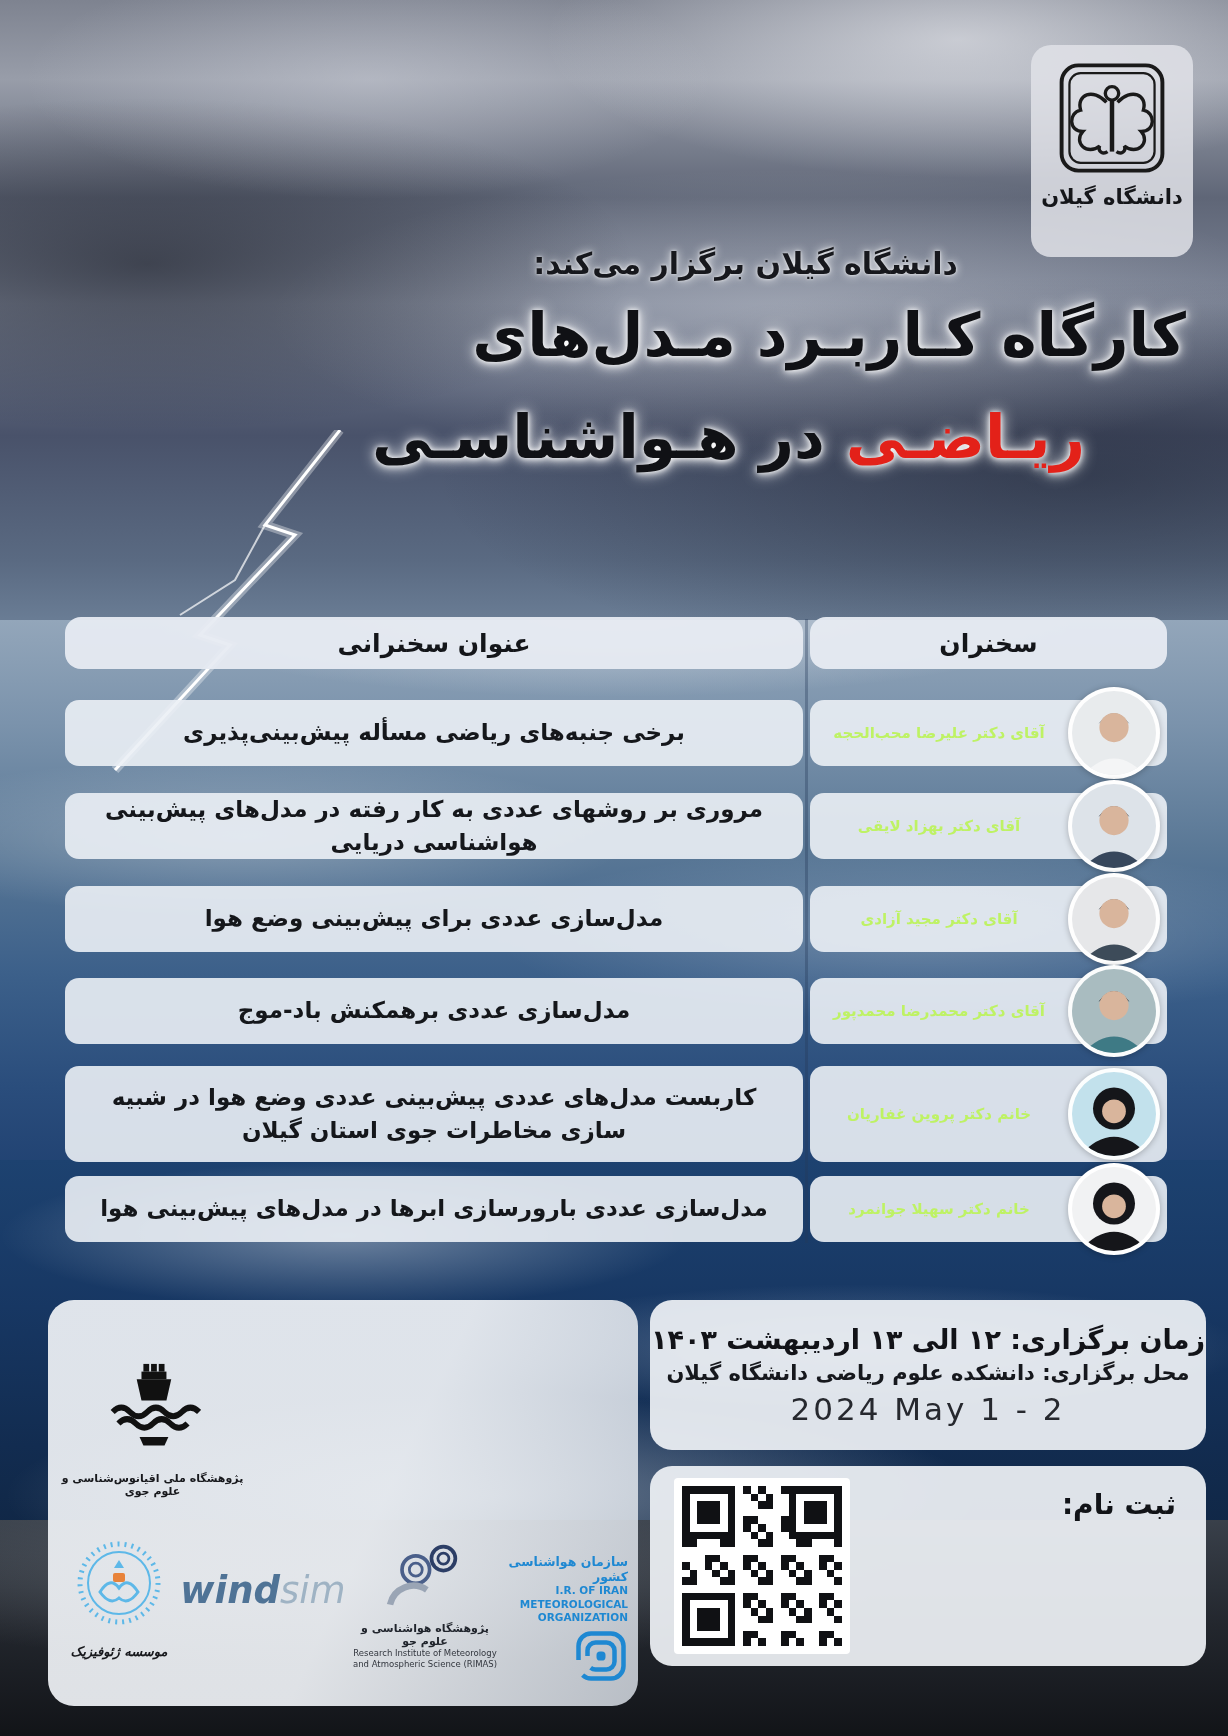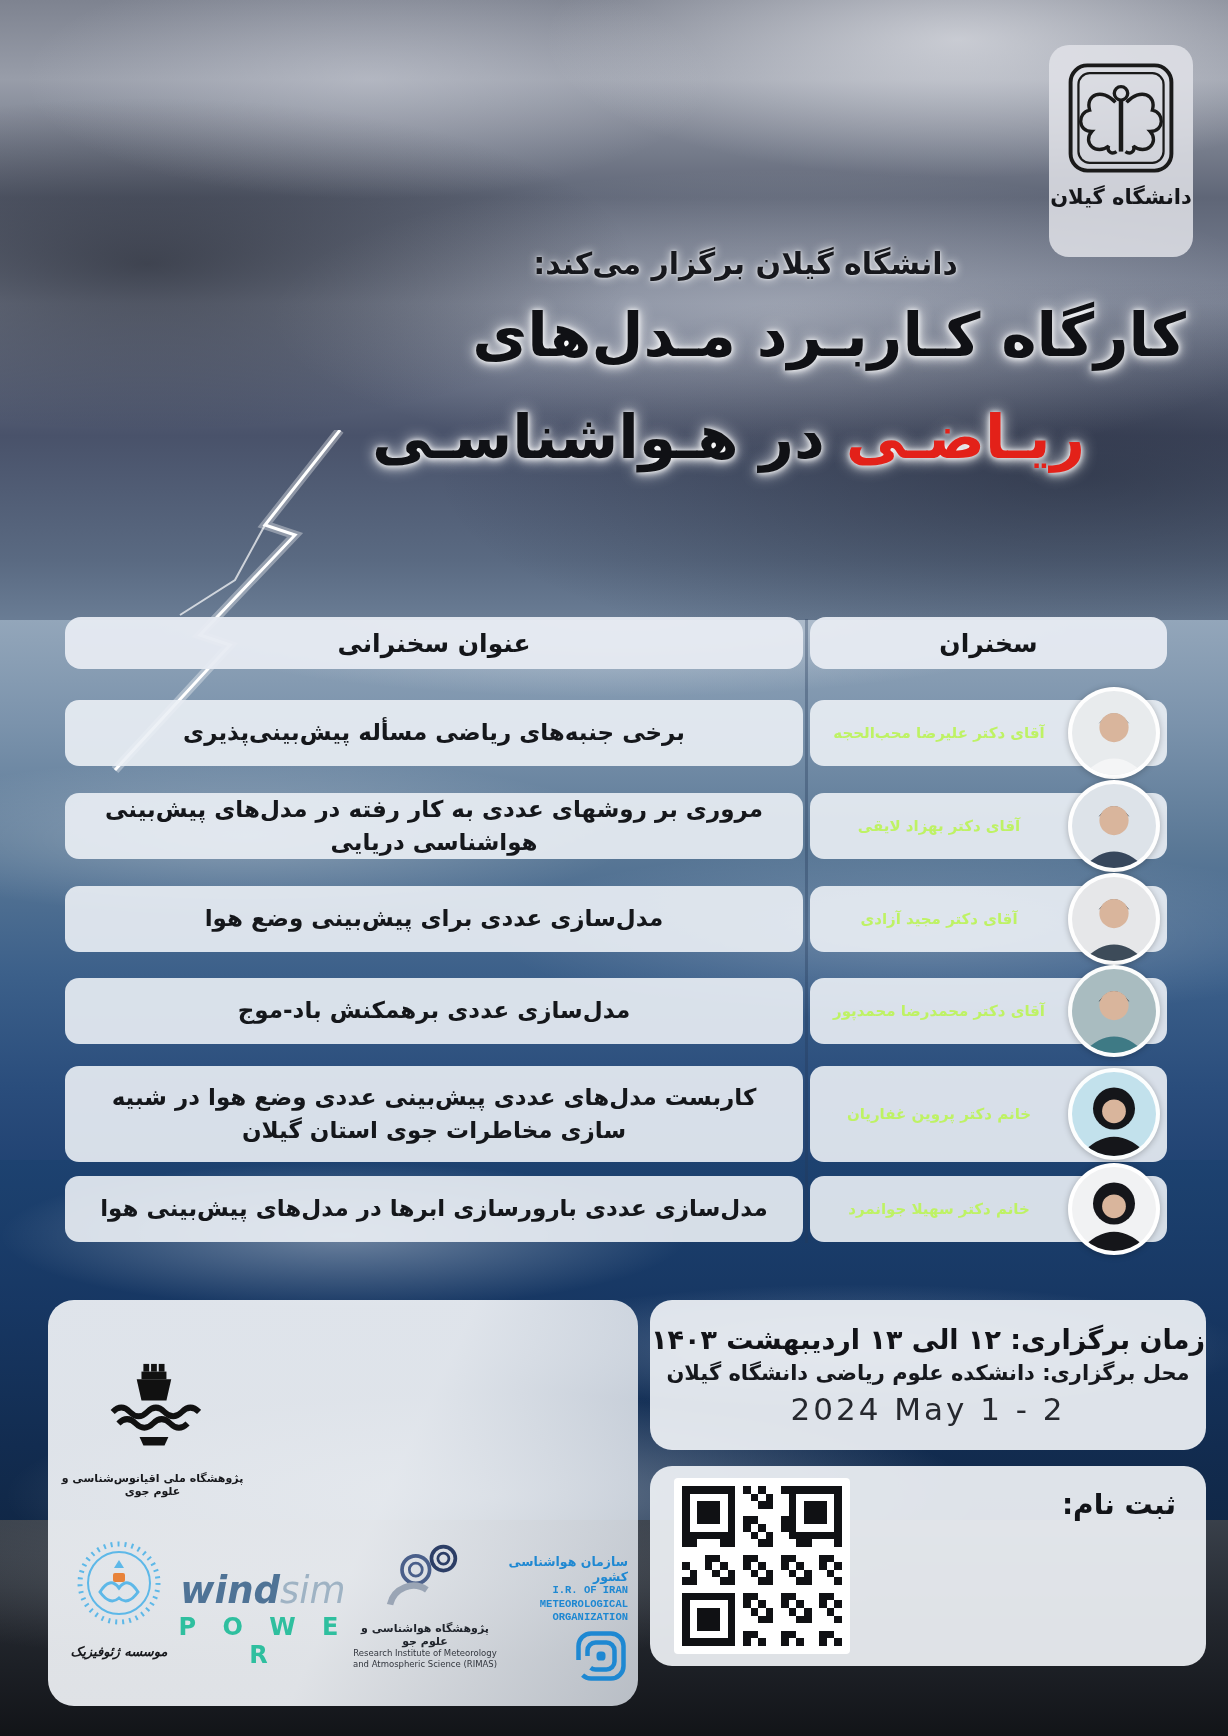--- a/index.html
+++ b/index.html
@@ -22,21 +22,21 @@
   .deep{top:1160px;height:420px;background:
     radial-gradient(40% 25% at 28% 18%, rgba(255,255,255,.36), transparent 70%),
     radial-gradient(45% 22% at 70% 45%, rgba(230,238,248,.30), transparent 70%),
     radial-gradient(55% 34% at 40% 80%, rgba(240,245,250,.40), transparent 72%),
     linear-gradient(180deg,#1d4270 0%,#173763 35%,#122c50 68%,#0f2440 100%);}
   .rocks{top:1520px;height:216px;background:
     radial-gradient(60% 55% at 28% 25%, rgba(195,203,212,.25), transparent 75%),
     linear-gradient(180deg,#39404a 0%,#23272e 48%,#121418 100%);}
   .bolt{position:absolute;left:30px;top:430px;}
   
-  .uog-box{position:absolute;right:35px;top:45px;width:144px;height:212px;border-radius:20px;
+  .uog-box{position:absolute;right:35px;top:45px;width:162px;height:212px;border-radius:20px;
            background:rgba(224,226,232,.85);display:flex;flex-direction:column;align-items:center;
            justify-content:flex-start;padding-top:14px;box-sizing:border-box;}
   .uog-caption{direction:rtl;font-weight:bold;font-size:21px;color:#15161a;margin-top:8px;}
   
   .org-line{position:absolute;right:270px;top:246px;direction:rtl;font-size:30px;font-weight:bold;color:#17181d;
             text-shadow:0 0 10px rgba(255,255,255,.95),0 0 3px rgba(255,255,255,.8);}
   .title-line{position:absolute;direction:rtl;white-space:nowrap;font-weight:bold;font-size:60px;color:#101115;
               text-shadow:0 0 16px rgba(255,255,255,.95),0 0 5px rgba(255,255,255,.9),0 2px 8px rgba(255,255,255,.6);}
   .t1{top:300px;right:42px;}
   .t2{top:402px;right:143px;}
@@ -90,21 +90,21 @@
   .geo-caption{direction:rtl;font-size:13px;font-weight:bold;font-style:italic;color:#17181c;margin-top:14px;}
   .windsim{position:absolute;left:120px;top:272px;width:190px;text-align:center;}
   .ws-line1{font-size:37px;font-style:italic;font-weight:bold;color:#4f7396;line-height:1;}
   .ws-sim{color:#9fb3c4;font-weight:normal;}
   .ws-power{font-size:24px;font-weight:bold;letter-spacing:9px;color:#2fbf9f;margin-top:4px;}
   .rimas{position:absolute;left:302px;top:238px;width:150px;text-align:center;}
   .rimas-fa{direction:rtl;font-size:11px;font-weight:bold;color:#20242c;margin-top:2px;}
   .rimas-en{font-size:8.5px;color:#32363e;line-height:1.35;}
   .irimo{position:absolute;left:428px;top:254px;width:152px;text-align:right;}
   .irimo-fa{direction:rtl;font-size:12.5px;font-weight:bold;color:#1e88d2;}
-  .irimo-en{font-size:10.5px;font-weight:bold;color:#1e88d2;line-height:1.3;font-family:Liberation Mono, monospace;}
+  .irimo-en{font-size:10.5px;font-weight:bold;color:#1e88d2;line-height:1.3;}
   .irimo svg{display:block;margin-left:auto;margin-top:4px;}
 </style>
 </head>
 <body>
 
 <div class="poster">
 
   <div class="bg sky"></div>
   <div class="bg sea"></div>
   <div class="bg deep"></div>
@@ -245,21 +245,20 @@
         <circle cx="43" cy="43" r="31" fill="none" stroke="#5db8e8" stroke-width="2"></circle>
         <path d="M43 20 l5 8 h-10 z" fill="#5db8e8"></path>
         <path d="M24 52 q10 -16 19 -4 q9 -12 19 4 q-10 14 -19 6 q-9 8 -19 -6 z" fill="none" stroke="#5db8e8" stroke-width="3"></path>
         <rect x="37" y="33" width="12" height="9" rx="2" fill="#e8833a"></rect>
       </svg>
       <div class="geo-caption">موسسه ژئوفیزیک</div>
     </div>
 
     <div class="windsim">
       <div class="ws-line1"><span>wind</span><span class="ws-sim">sim</span></div>
-      <div class="ws-power">P O W E R</div>
     </div>
 
     <div class="rimas">
       <svg width="92" height="78" viewBox="0 0 100 84">
         <circle cx="70" cy="22" r="13" fill="none" stroke="#2c3e66" stroke-width="4"></circle>
         <circle cx="70" cy="22" r="6" fill="none" stroke="#2c3e66" stroke-width="3"></circle>
         <circle cx="40" cy="34" r="15" fill="none" stroke="#4a5f8a" stroke-width="4"></circle>
         <circle cx="40" cy="34" r="7" fill="none" stroke="#4a5f8a" stroke-width="3"></circle>
         <path d="M12 72 a26 26 0 0 1 40 -16" fill="none" stroke="#9aa5b5" stroke-width="7"></path>
       </svg>

